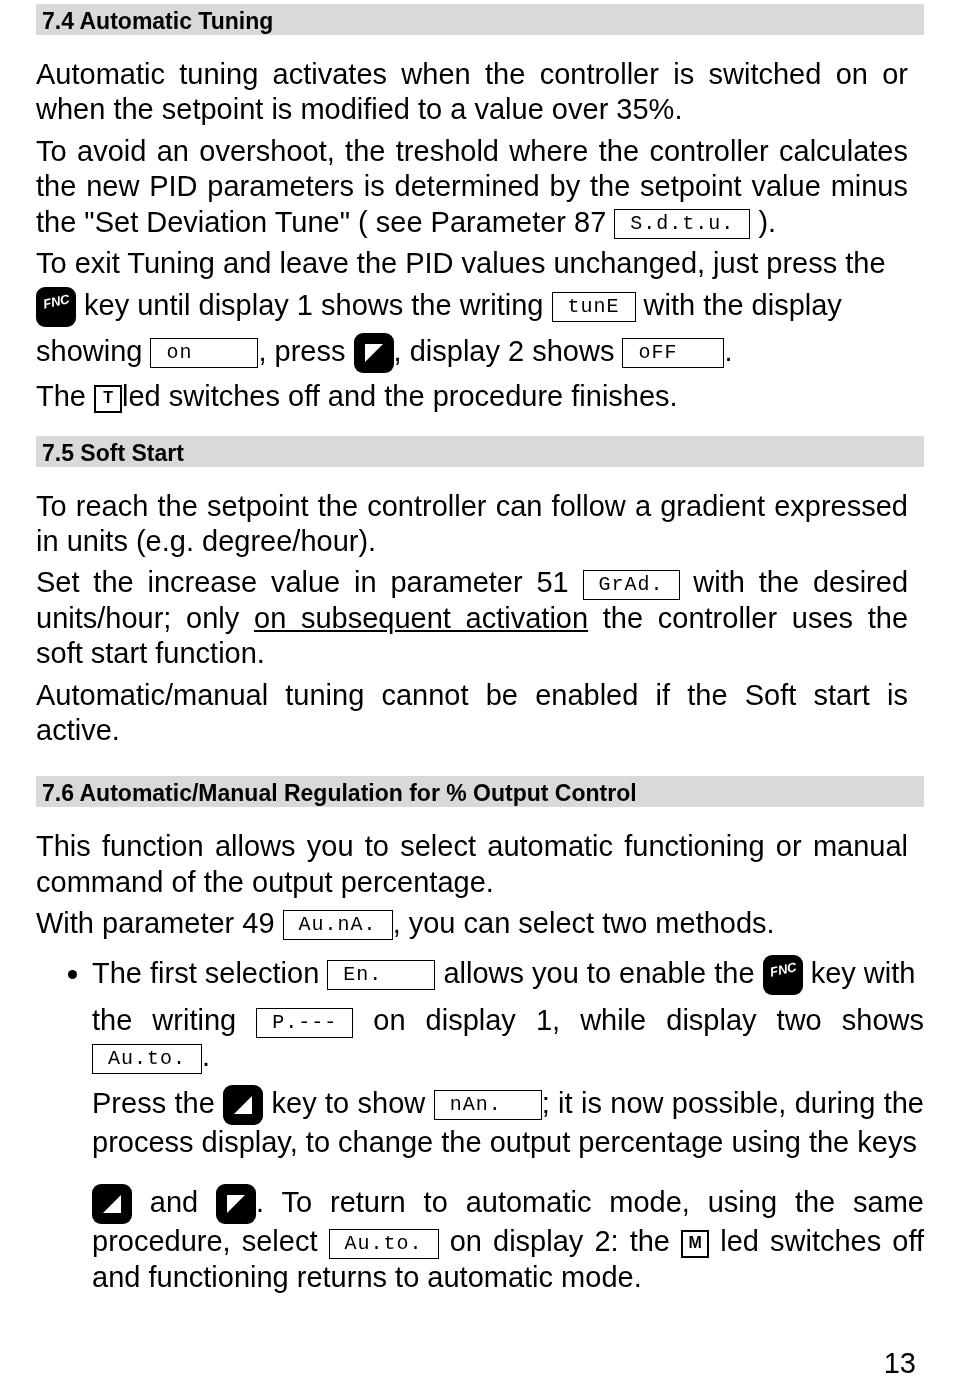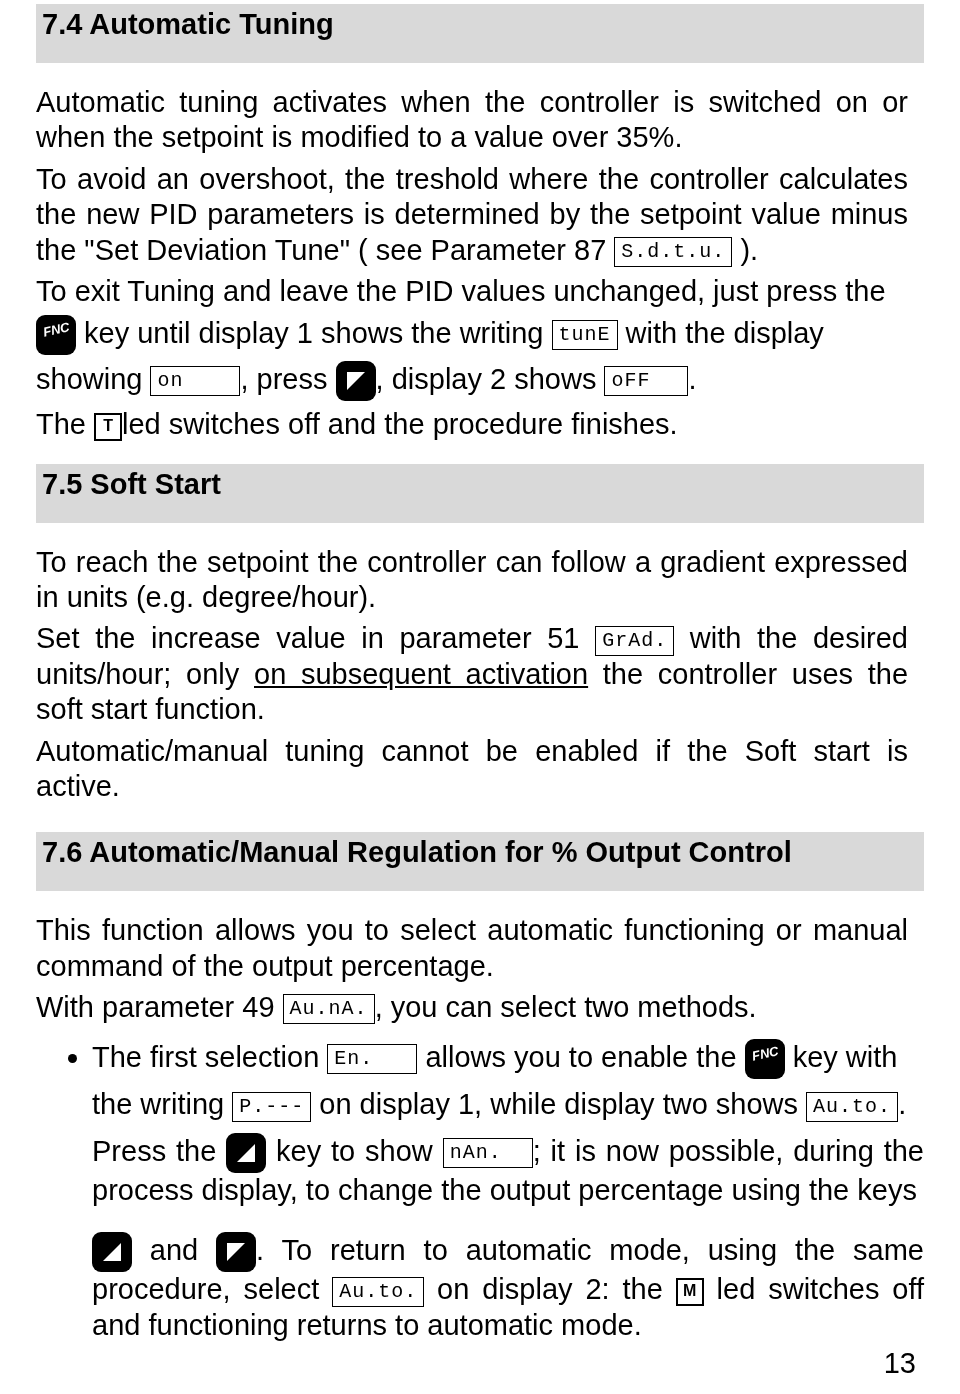--- a/index.html
+++ b/index.html
@@ -1,20 +1,20 @@
 <!DOCTYPE html>
 <html><head>
 <meta charset="utf-8">
 <style>
   html,body{margin:0;padding:0;background:#fff}
   body{width:960px;height:1394px;font-family:Arial,Helvetica,sans-serif;color:#000;position:relative;box-sizing:border-box;padding:0 36px}
-  .sect{background:#d9d9d9;font-weight:700;font-size:29px;padding:4px 6px 22px 6px;margin:4px 0 22px 0}
+  .sect{background:#d9d9d9;font-weight:700;font-size:23px;padding:4px 6px 0 6px;margin:4px 0 22px 0}
   p{font-size:29px;line-height:1.22;margin:0 16px 6px 0}
   .jst{text-align:justify}
-  .glyph{display:inline-block;border:1px solid #000;vertical-align:middle;height:28px;line-height:28px;font-family:'Courier New',monospace;letter-spacing:1px;font-size:20px;padding:0 6px;background:#fff;white-space:nowrap}
+  .glyph{display:inline-block;border:1px solid #000;vertical-align:middle;height:28px;line-height:28px;font-family:'Courier New',monospace;letter-spacing:1px;font-size:20px;padding:0 15px;background:#fff;white-space:nowrap}
   .fnc{display:inline-block;width:40px;height:40px;background:#000;border-radius:9px;vertical-align:middle;position:relative}
   .fnc::after{content:"FNC";color:#fff;font-size:13px;font-weight:700;font-style:italic;position:absolute;top:7px;left:7px;transform:rotate(-12deg)}
   .key{display:inline-block;width:40px;height:40px;background:#000;border-radius:9px;vertical-align:middle;position:relative}
   .key svg{position:absolute;top:7px;left:7px}
   .tled{display:inline-block;border:2px solid #000;width:24px;height:24px;vertical-align:middle;text-align:center;line-height:22px;font-size:16px;font-weight:700}
   .pagenum{position:absolute;bottom:14px;right:44px;font-size:29px}
   .u{text-decoration:underline}
   .b{font-weight:400}
   ul{margin:0;padding-left:56px}
   li{font-size:29px;line-height:1.24}

